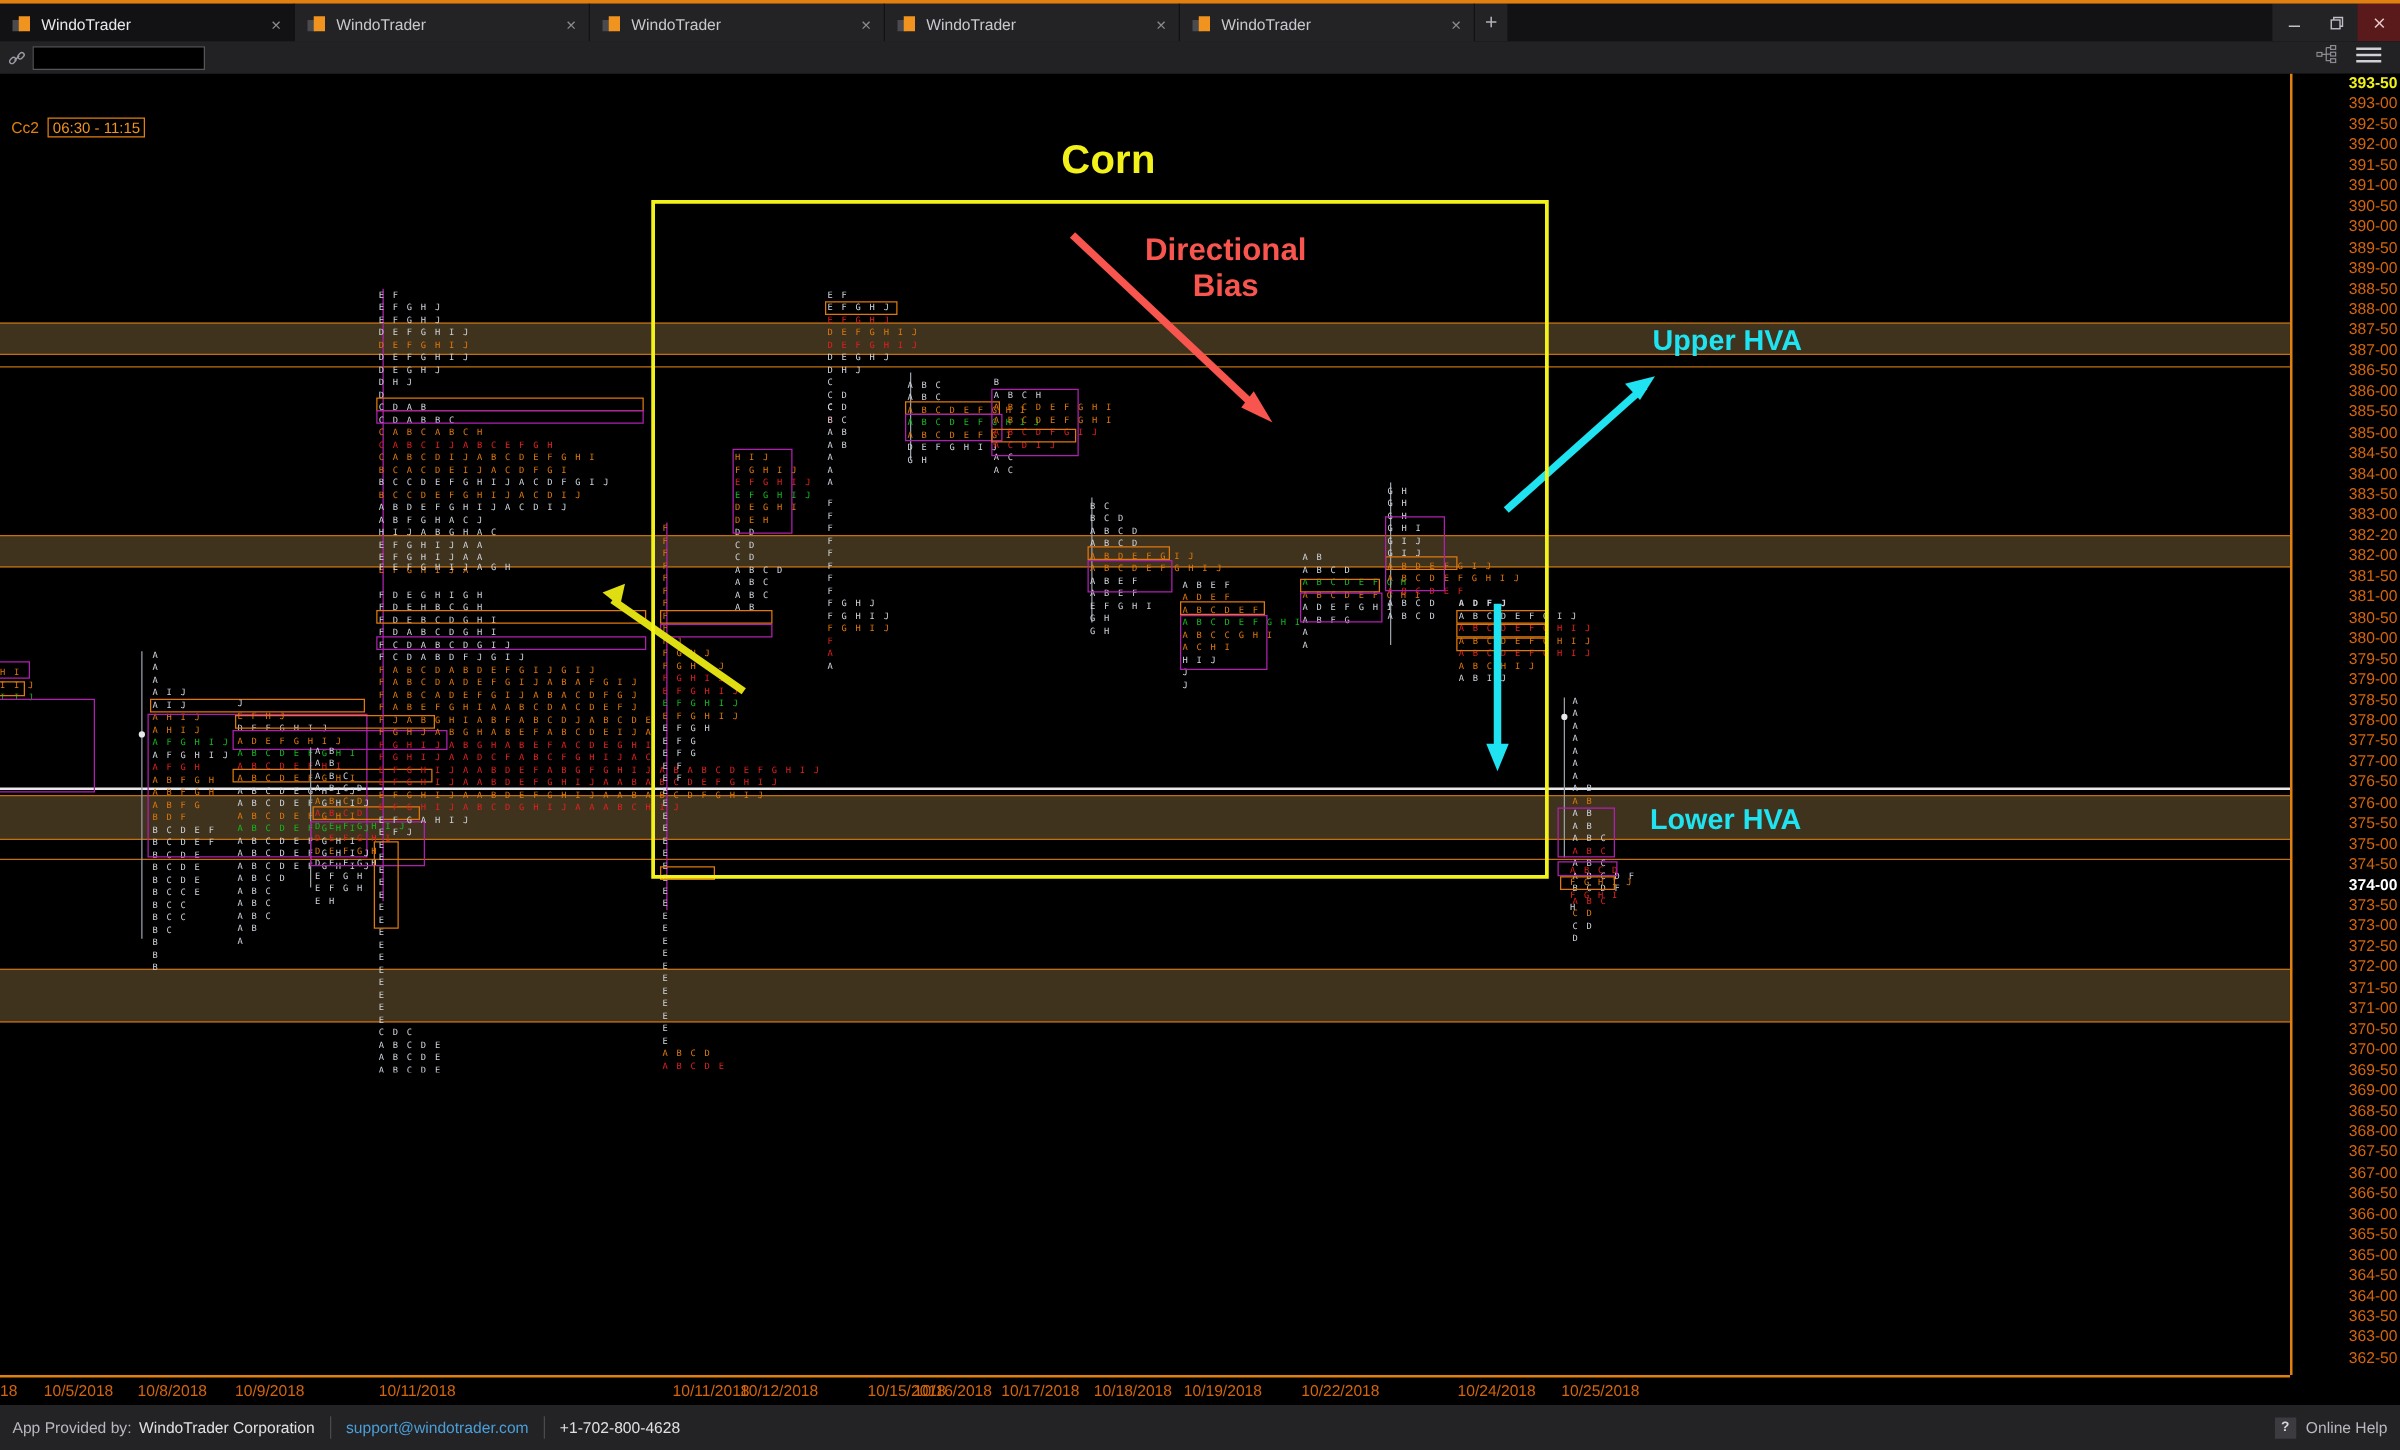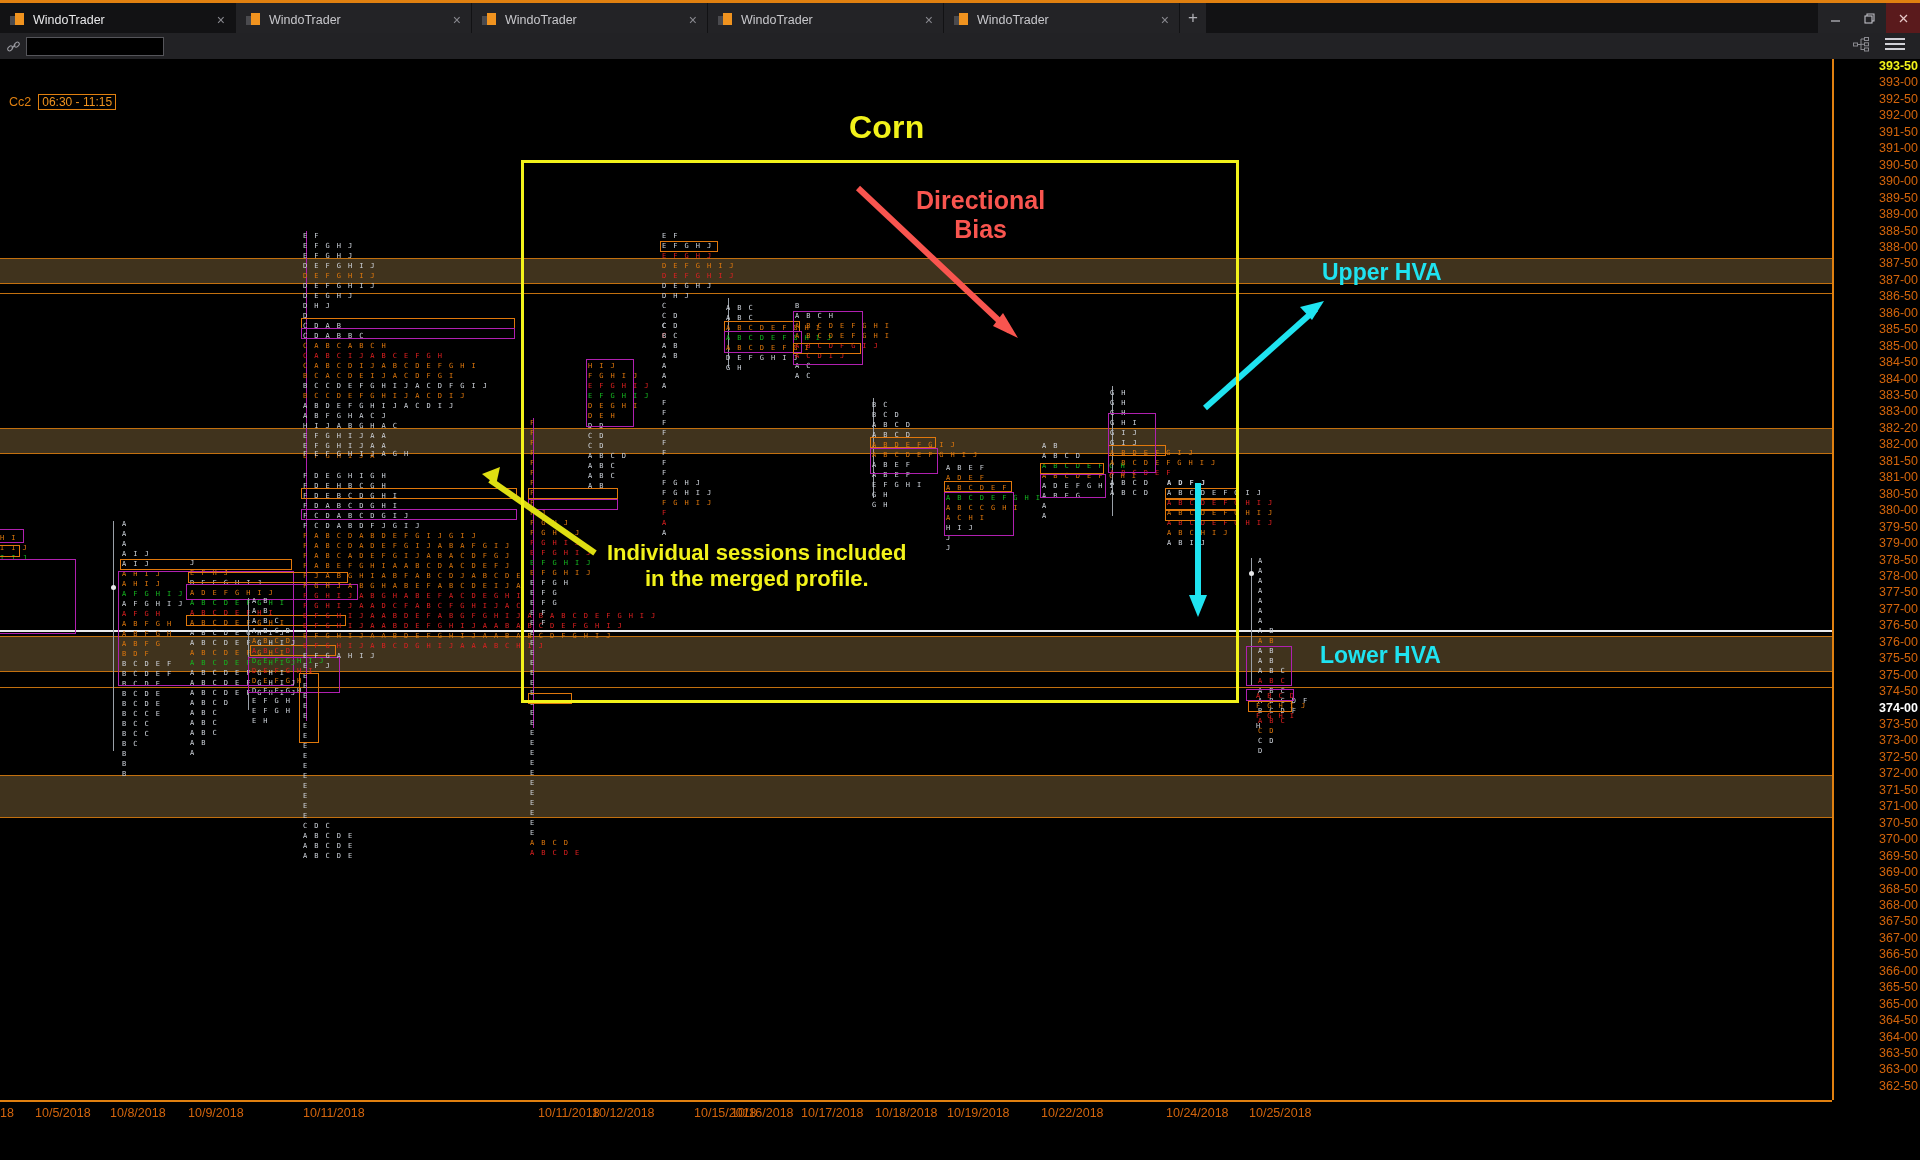--- a/index.html
+++ b/index.html
@@ -643,22 +643,20 @@
         <polygon points="482,381 500,374 496,392" fill="#dede12"></polygon>
       </g>
     </svg>
 
     <div class="yellowbox" style="left:521px; top:67px; width:718px; height:543px;"></div>
 
     <div class="anno red" style="left:916px; top:93px;">Directional
 Bias</div>
     <div class="anno cyan" style="left:1322px; top:166px;">Upper HVA</div>
     <div class="anno cyan" style="left:1320px; top:549px;">Lower HVA</div>
-    <div class="anno yellow" style="left:607px; top:447px;">Individual sessions included
-in the merged profile.</div>
   </div>
 
   <div class="priceaxis">
     <div id="price-layer">
         <div class="ptick hl-yellow" style="top: 2px; text-align: center;">393-50</div>
         <div class="ptick" style="top: 18.45px;">393-00</div>
         <div class="ptick" style="top: 34.9px;">392-50</div>
         <div class="ptick" style="top: 51.35px;">392-00</div>
         <div class="ptick" style="top: 67.8px;">391-50</div>
         <div class="ptick" style="top: 84.25px;">391-00</div>
@@ -735,13 +733,26 @@
         <div class="dtick" style="left: 731px;">10/16/2018</div>
         <div class="dtick" style="left: 801px;">10/17/2018</div>
         <div class="dtick" style="left: 875px;">10/18/2018</div>
         <div class="dtick" style="left: 947px;">10/19/2018</div>
         <div class="dtick" style="left: 1041px;">10/22/2018</div>
         <div class="dtick" style="left: 1166px;">10/24/2018</div>
         <div class="dtick" style="left: 1249px;">10/25/2018</div>
       </div>
   </div>
 
+  <div class="statusbar">
+    <span>App Provided by:</span>
+    <span style="width:6px"></span>
+    <span style="color:#e0e0e4">WindoTrader Corporation</span>
+    <span class="sep"></span>
+    <span class="link">support@windotrader.com</span>
+    <span class="sep"></span>
+    <span style="color:#e0e0e4">+1-702-800-4628</span>
+    <span class="right">
+      <span class="qbadge">?</span>
+      <span>Online Help</span>
+    </span>
+  </div>
 </div>
 
 </body></html>

